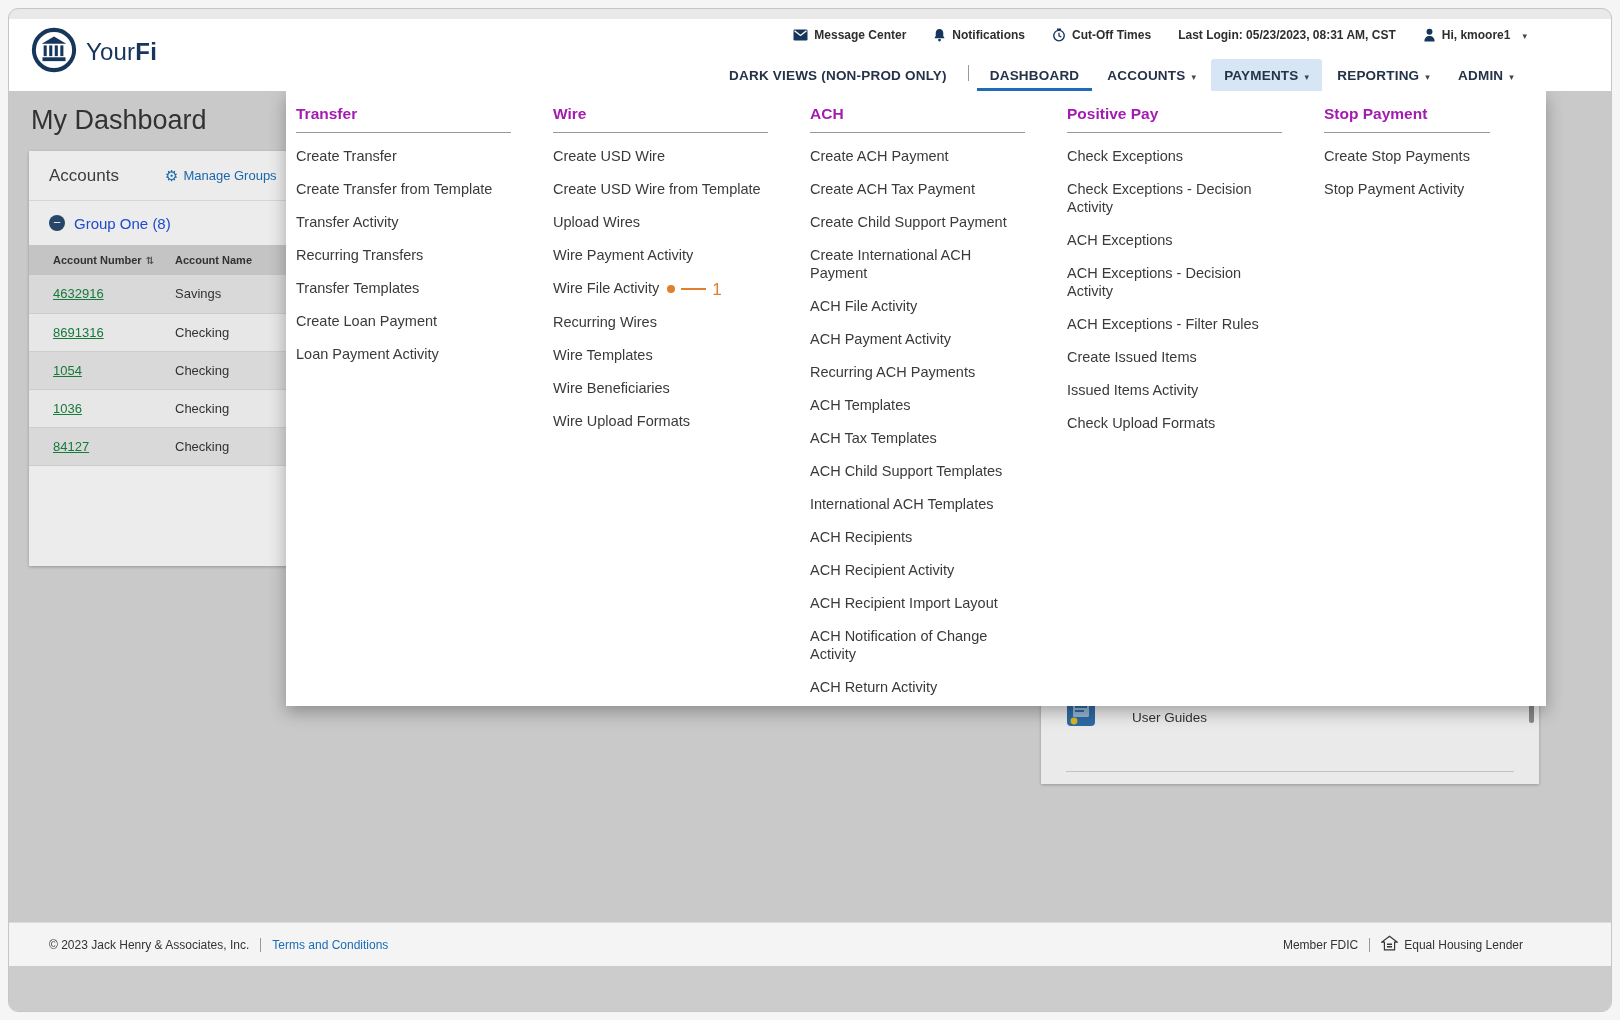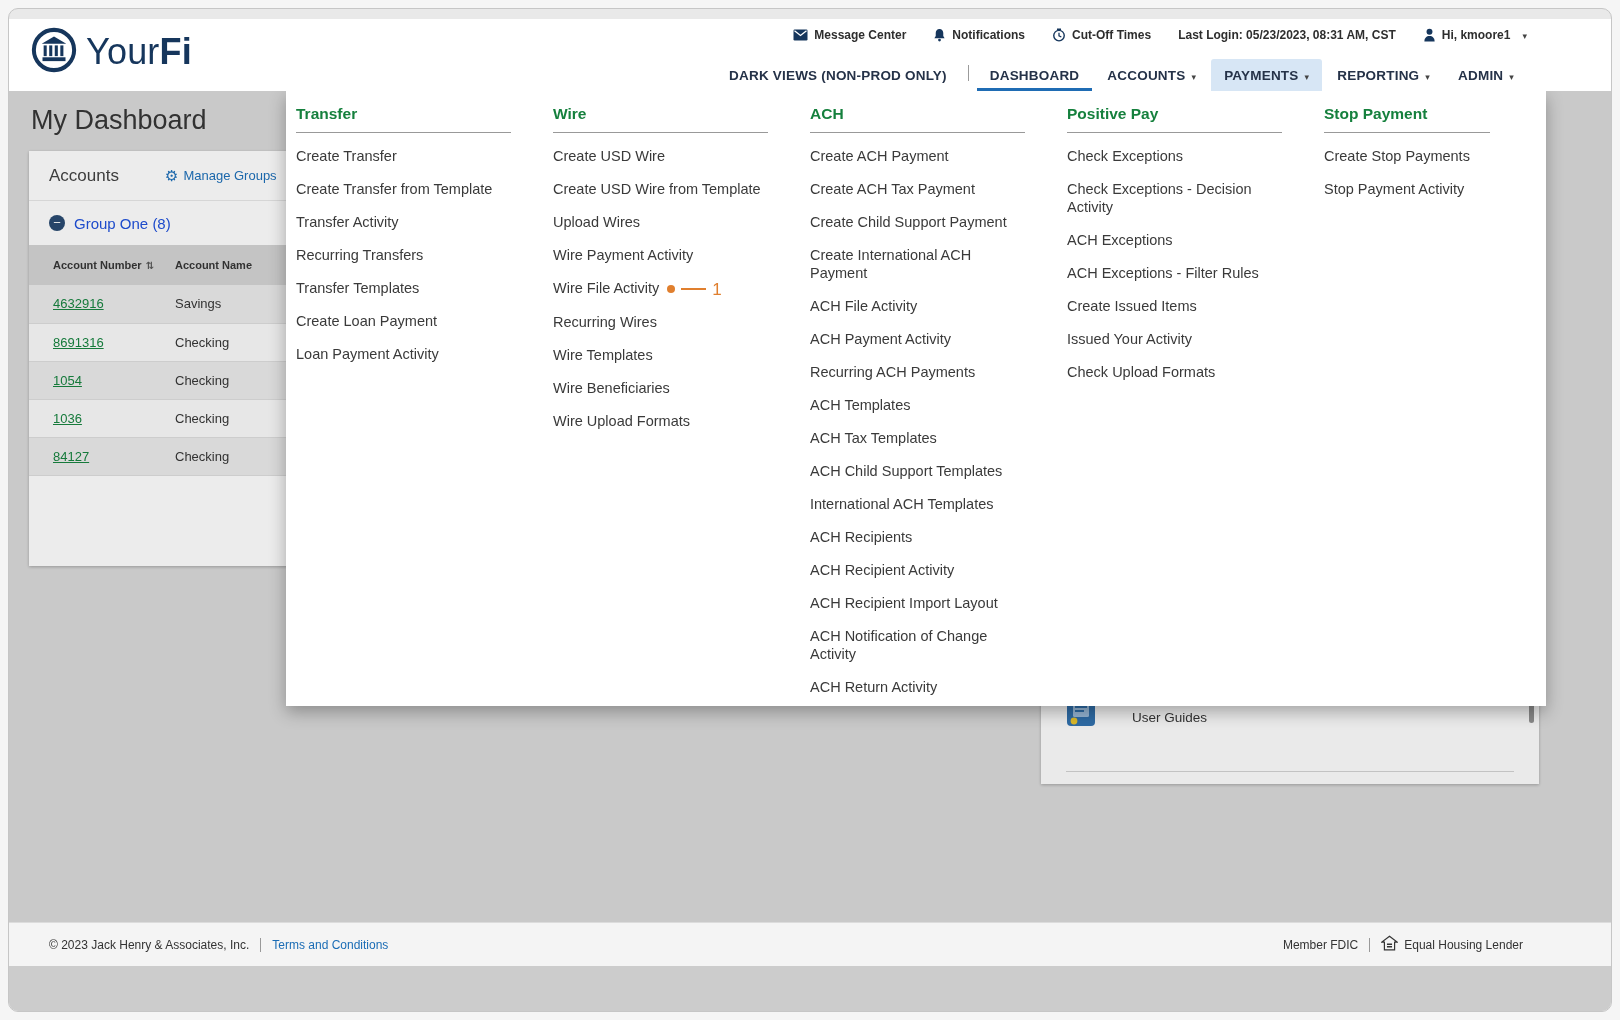--- a/index.html
+++ b/index.html
@@ -6,21 +6,21 @@
     font-family:"Liberation Sans","DejaVu Sans",sans-serif;-webkit-font-smoothing:antialiased;}
   *{box-sizing:border-box;}
   a{text-decoration:none;color:inherit;cursor:pointer;}
 
   .frame{position:absolute;inset:8px;border:1px solid #c6c6c6;border-radius:10px;
     background:#e9e9e9;overflow:hidden;}
 
   
   .header{position:absolute;top:10px;left:0;right:0;height:72px;background:#fff;z-index:40;}
   .logo{position:absolute;left:22px;top:8px;display:flex;align-items:center;gap:9px;}
-  .logo-text{font-size:36px;color:#16365c;letter-spacing:.2px;font-weight:400;}
+  .logo-text{font-size:24px;color:#16365c;letter-spacing:.2px;font-weight:400;}
   .logo-text b{font-weight:700;}
   .utility-row{position:absolute;top:9px;right:84px;display:flex;align-items:center;gap:27px;padding-left:8px;}
   .util{display:flex;align-items:center;gap:6px;font-size:12px;font-weight:700;color:#2e2e2e;}
   .util svg{display:block;}
   .nav-row{position:absolute;bottom:0;right:84px;display:flex;align-items:flex-end;gap:2px;}
   .nav-item{display:flex;align-items:center;padding:9px 13px 8px;font-size:13.5px;font-weight:700;
     color:#253248;letter-spacing:.2px;white-space:nowrap;}
   .nav-item.active{border-bottom:3px solid #1f6cb4;padding-bottom:5px;}
   .nav-item.open{background:#d7e6f5;border-radius:3px 3px 0 0;}
   .nav-divider{width:1px;height:16px;background:#9b9b9b;margin:0 6px 10px;}
@@ -34,21 +34,21 @@
     box-shadow:0 1px 3px rgba(0,0,0,.25);z-index:1;}
   .panel-head{height:50px;display:flex;align-items:center;padding:0 20px;border-bottom:1px solid #e3e3e3;}
   .panel-title{font-size:17px;color:#3f3f3f;}
   .manage-groups{display:flex;align-items:center;gap:5px;margin-left:46px;color:#1a6cb5;font-size:13px;}
   .gear{font-size:15px;line-height:1;color:#1a6cb5;}
   .group-row{height:44px;display:flex;align-items:center;gap:9px;padding:0 20px;}
   .minus-circle{width:16px;height:16px;border-radius:50%;background:#27486e;color:#fff;font-size:13px;
     line-height:15px;text-align:center;display:inline-block;}
   .group-label{font-size:15px;font-weight:400;color:#1d4ed8;}
   table.accts{width:100%;border-collapse:collapse;}
-  table.accts th{background:#d0d0d0;height:40px;font-size:11px;font-weight:700;color:#333;text-align:left;}
+  table.accts th{background:#d0d0d0;height:30px;font-size:11px;font-weight:700;color:#333;text-align:left;}
   th.col-num,td.col-num{width:146px;padding-left:24px;}
   th.col-name,td.col-name{padding-left:0;}
   table.accts td{height:38px;font-size:13px;color:#333;}
   table.accts tbody tr{border-bottom:1px solid #dadada;}
   table.accts tbody tr:nth-child(odd){background:#e7e7e7;}
   table.accts tbody tr:nth-child(even){background:#f6f6f6;}
   .acct-link{color:#15803d;text-decoration:underline;}
   .sort-icon{font-size:10px;color:#555;margin-left:4px;}
 
   .resources-panel{position:absolute;left:1032px;top:478px;width:498px;height:215px;background:#f9f9f9;
@@ -58,21 +58,21 @@
   .ug-divider{position:absolute;left:25px;right:25px;top:202px;border-top:1px solid #cfcfcf;}
   .scroll-thumb{position:absolute;right:5px;top:126px;width:5px;height:28px;background:#8f8f8f;border-radius:3px;}
 
   .dim-overlay{position:absolute;inset:0;background:rgba(40,40,40,.07);z-index:10;pointer-events:none;}
 
   
   .mega-menu{position:absolute;left:277px;top:0;width:1260px;height:615px;background:#fff;z-index:30;
     box-shadow:0 6px 16px rgba(0,0,0,.3);display:grid;grid-template-columns:257px 257px 257px 257px auto;
     padding:14px 14px 0 10px;}
   .menu-col{padding-right:42px;}
-  .menu-col-title{font-size:15.5px;font-weight:700;color:#15803d;padding-bottom:9px;
+  .menu-col-title{font-size:15.5px;font-weight:700;color:#a21caf;padding-bottom:9px;
     border-bottom:1px solid #999;margin-bottom:14px;}
   .menu-item{display:block;font-size:14.5px;line-height:18px;color:#3a3a3a;margin-bottom:15px;}
   .marker{display:inline-flex;align-items:center;gap:6px;margin-left:8px;vertical-align:middle;}
   .marker-dot{width:8px;height:8px;border-radius:50%;}
   .marker-line{width:25px;height:2px;}
   .marker-num{font-size:17px;line-height:1;}
 
   
   .footer{position:absolute;left:0;right:0;bottom:45px;height:44px;background:#f4f4f4;
     border-top:1px solid #dcdcdc;display:flex;align-items:center;justify-content:space-between;
@@ -288,23 +288,24 @@
           <a class="menu-item"><span>ACH Recipient Activity</span></a>
           <a class="menu-item"><span>ACH Recipient Import Layout</span></a>
           <a class="menu-item"><span>ACH Notification of Change Activity</span></a>
           <a class="menu-item"><span>ACH Return Activity</span></a>
         </div>
         <div class="menu-col">
           <div class="menu-col-title">Positive Pay</div>
           <a class="menu-item"><span>Check Exceptions</span></a>
           <a class="menu-item"><span>Check Exceptions - Decision Activity</span></a>
           <a class="menu-item"><span>ACH Exceptions</span></a>
+          <a class="menu-item"><span>ACH Exceptions - Decision Activity</span></a>
           <a class="menu-item"><span>ACH Exceptions - Filter Rules</span></a>
           <a class="menu-item"><span>Create Issued Items</span></a>
-          <a class="menu-item"><span>Issued Your Activity</span></a>
+          <a class="menu-item"><span>Issued Items Activity</span></a>
           <a class="menu-item"><span>Check Upload Formats</span></a>
         </div>
         <div class="menu-col">
           <div class="menu-col-title">Stop Payment</div>
           <a class="menu-item"><span>Create Stop Payments</span></a>
           <a class="menu-item"><span>Stop Payment Activity</span></a>
         </div>
       </div>
   </main>
 

